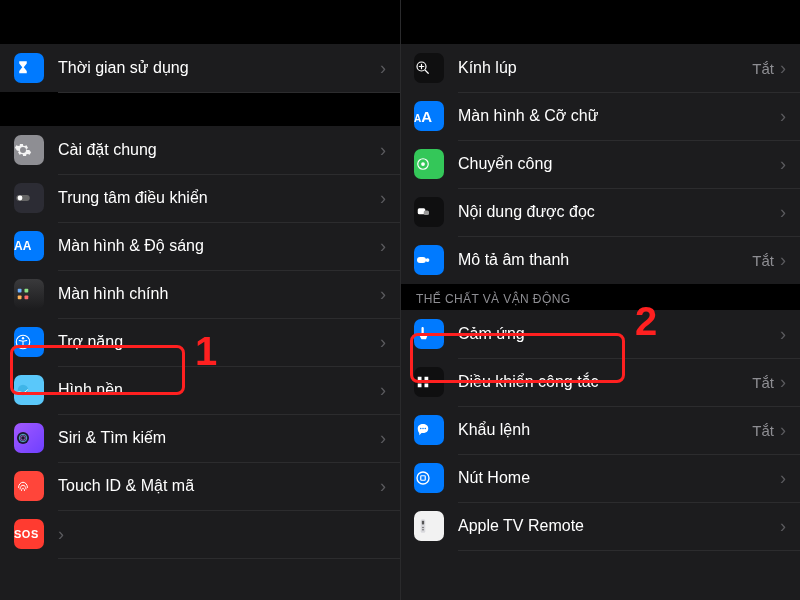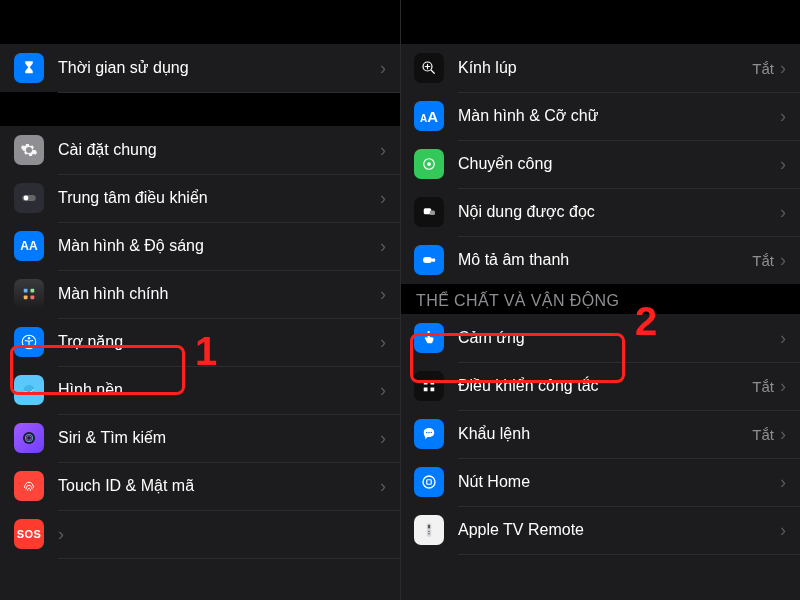--- a/index.html
+++ b/index.html
@@ -29,40 +29,39 @@
     font-size: 16px;
     position: relative;
   }
   .row .icon-wrap {
     width: 30px;
     height: 30px;
     border-radius: 7px;
     margin-right: 14px;
     display: flex;
     align-items: center;
-    justify-content: center;
     flex-shrink: 0;
     color: #fff;
   }
   .row .label { flex: 1; color: #fff; }
   .row .value { color: #8e8e93; font-size: 15px; margin-right: 6px; text-align: center; }
   .row .chevron { color: #5a5a5e; font-size: 18px; flex-shrink: 0; }
   .sep {
     position: absolute;
     left: 58px;
     right: 0;
     bottom: 0;
     height: 0.5px;
     background: #2c2c2e;
   }
   .gap { height: 34px; background: #000; }
   .section-header {
     padding: 8px 16px 4px 16px;
     color: #8e8e93;
-    font-size: 16px;
+    font-size: 12px;
     letter-spacing: 0.4px;
     text-transform: uppercase;
     background: #000;
   }
 
   
   .ic-blue   { background: #007aff; }
   .ic-gray   { background: #8e8e93; }
   .ic-green  { background: #34c759; }
   .ic-dark   { background: #2c2c34; }

